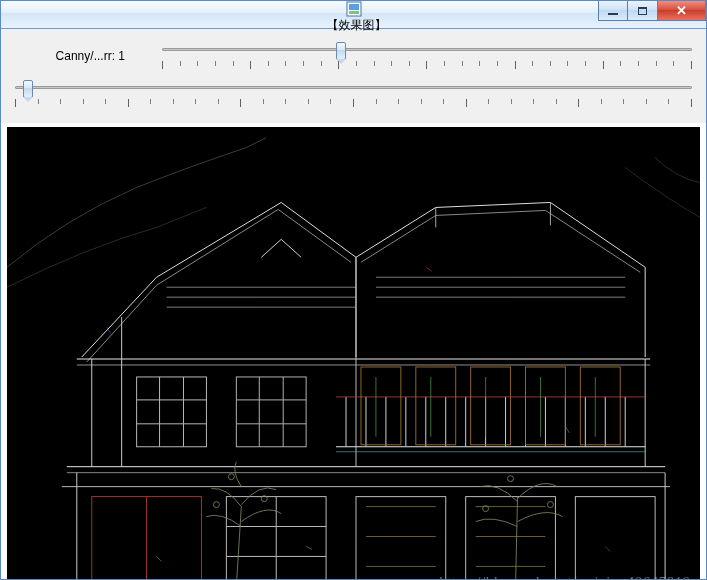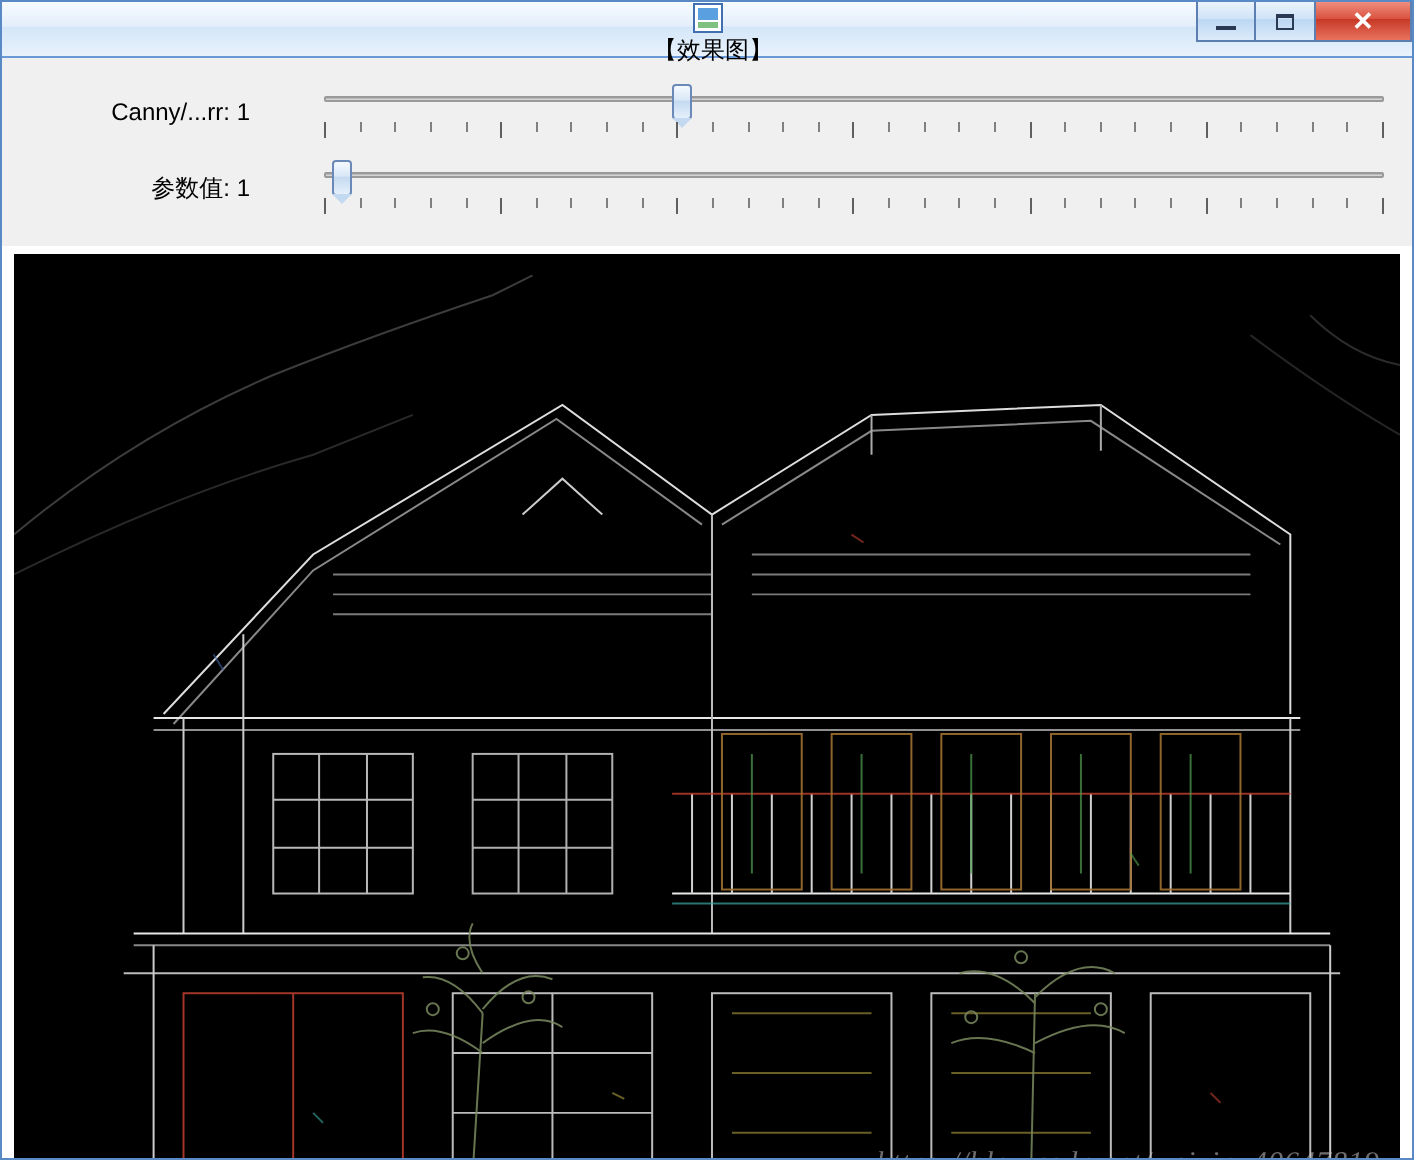--- a/index.html
+++ b/index.html
@@ -151,24 +151,20 @@
           <span class="major"></span>
           <span></span>
           <span></span>
           <span></span>
           <span></span>
           <span class="major"></span>
         </div>
     </div>
   </div>
   <div class="trackbar-row">
-    <div class="trackbar-label">
-      <span>参数值:</span>
-      <span>1</span>
-    </div>
     <div class="trackbar-widget">
       <div class="track-groove"></div>
       <div class="track-thumb" id="thumb1" style="left: calc(2.5% - 5px);"></div>
       <div class="track-ticks" id="ticks1">
           <span class="major"></span>
           <span></span>
           <span></span>
           <span></span>
           <span></span>
           <span class="major"></span>

